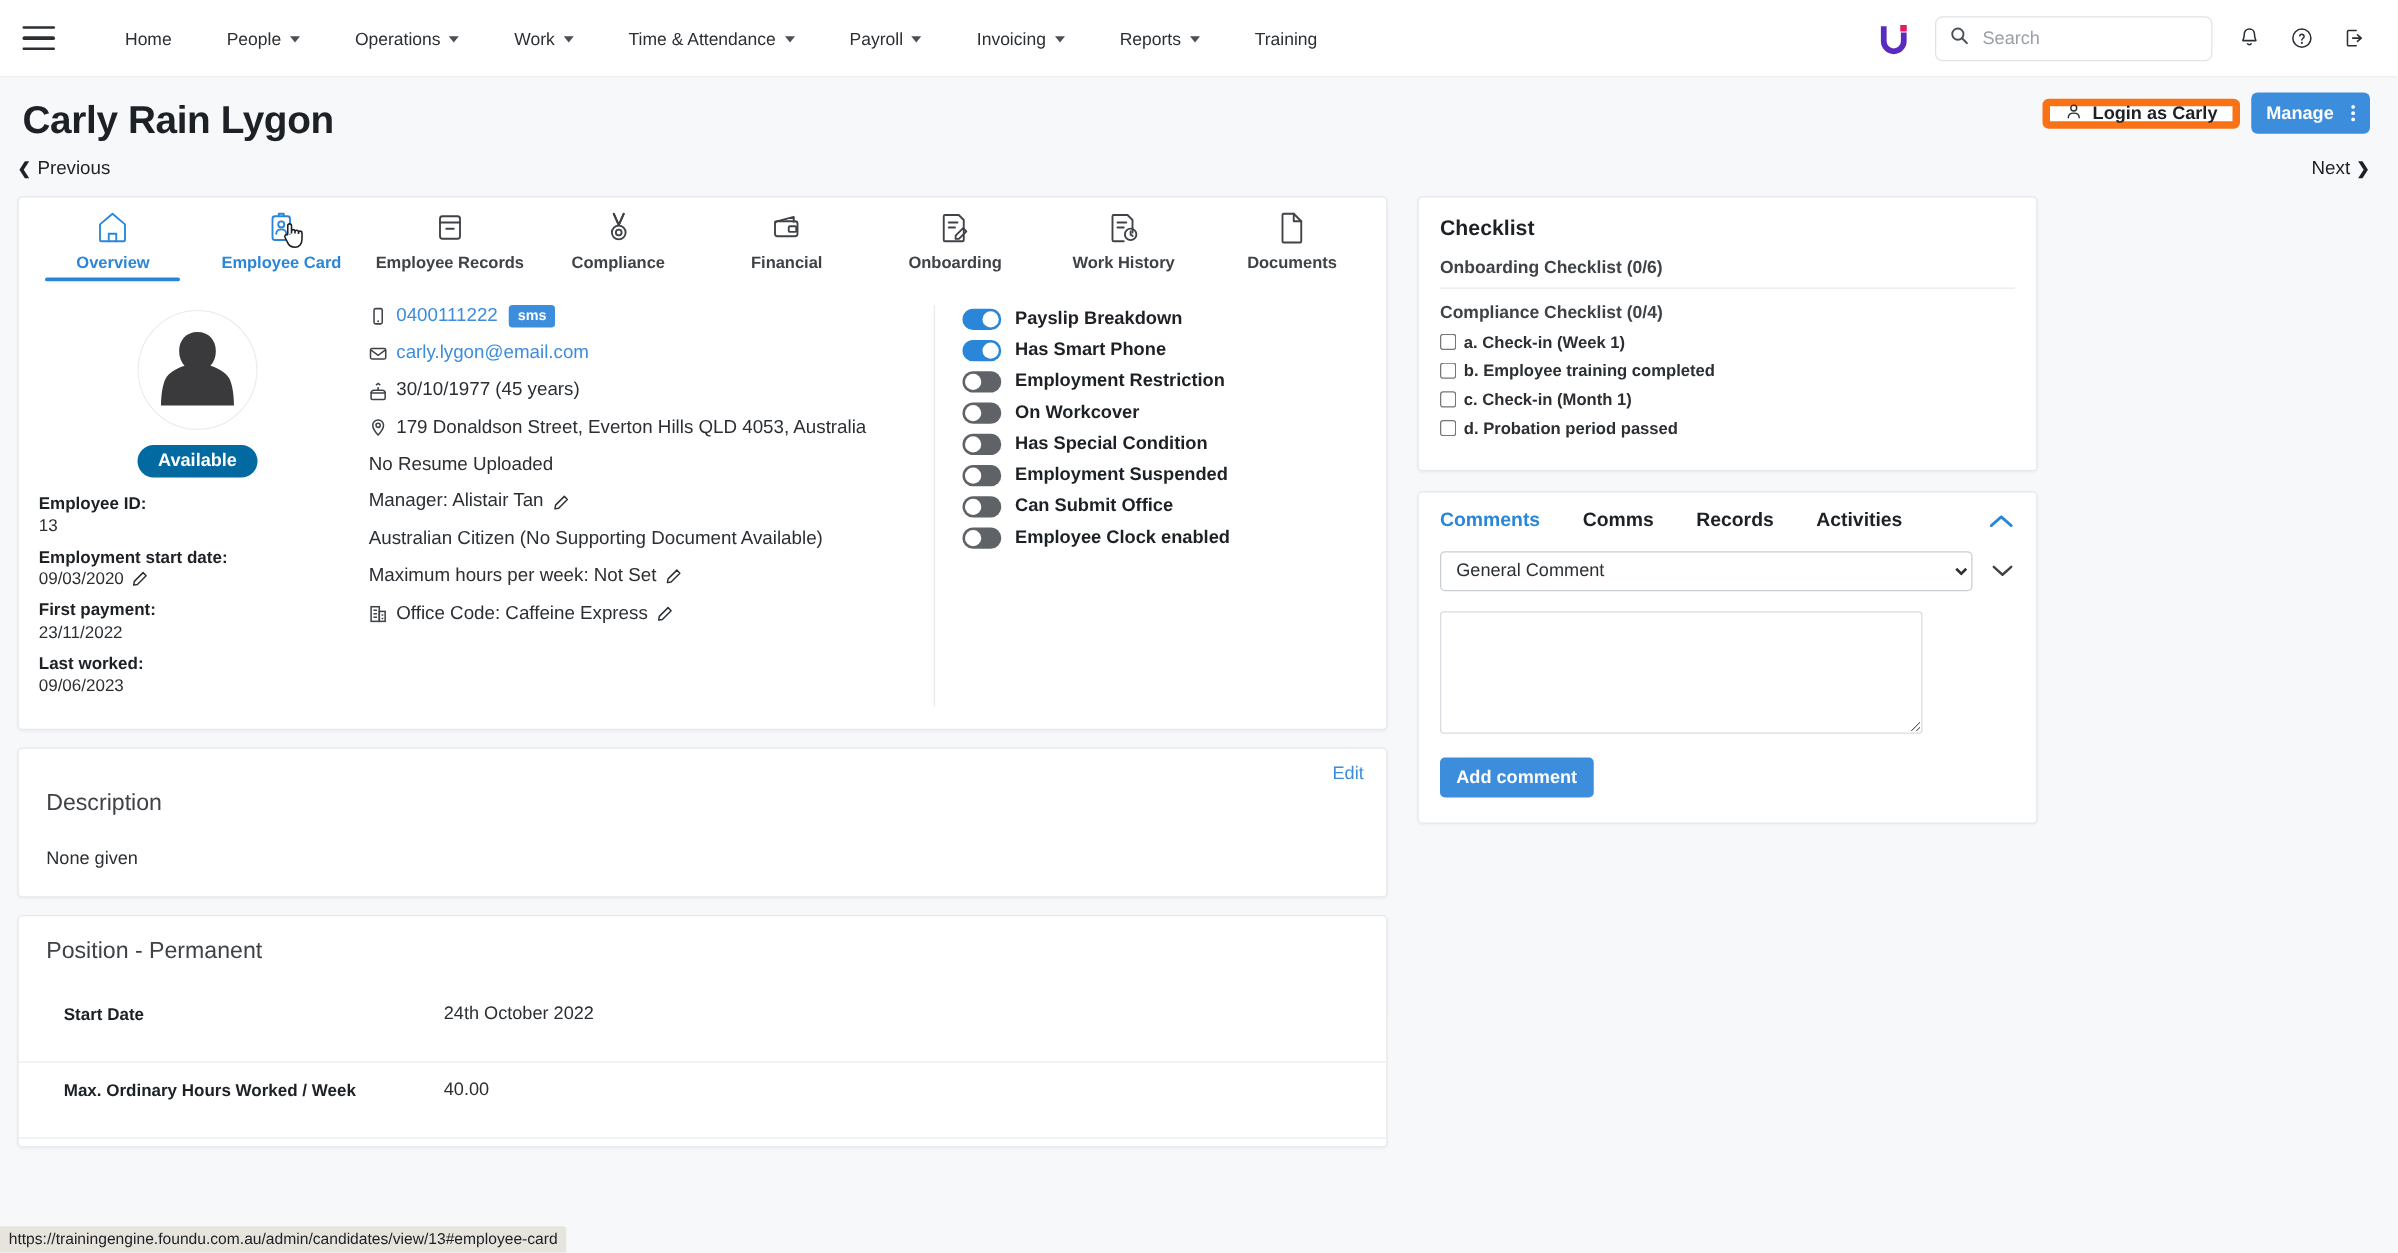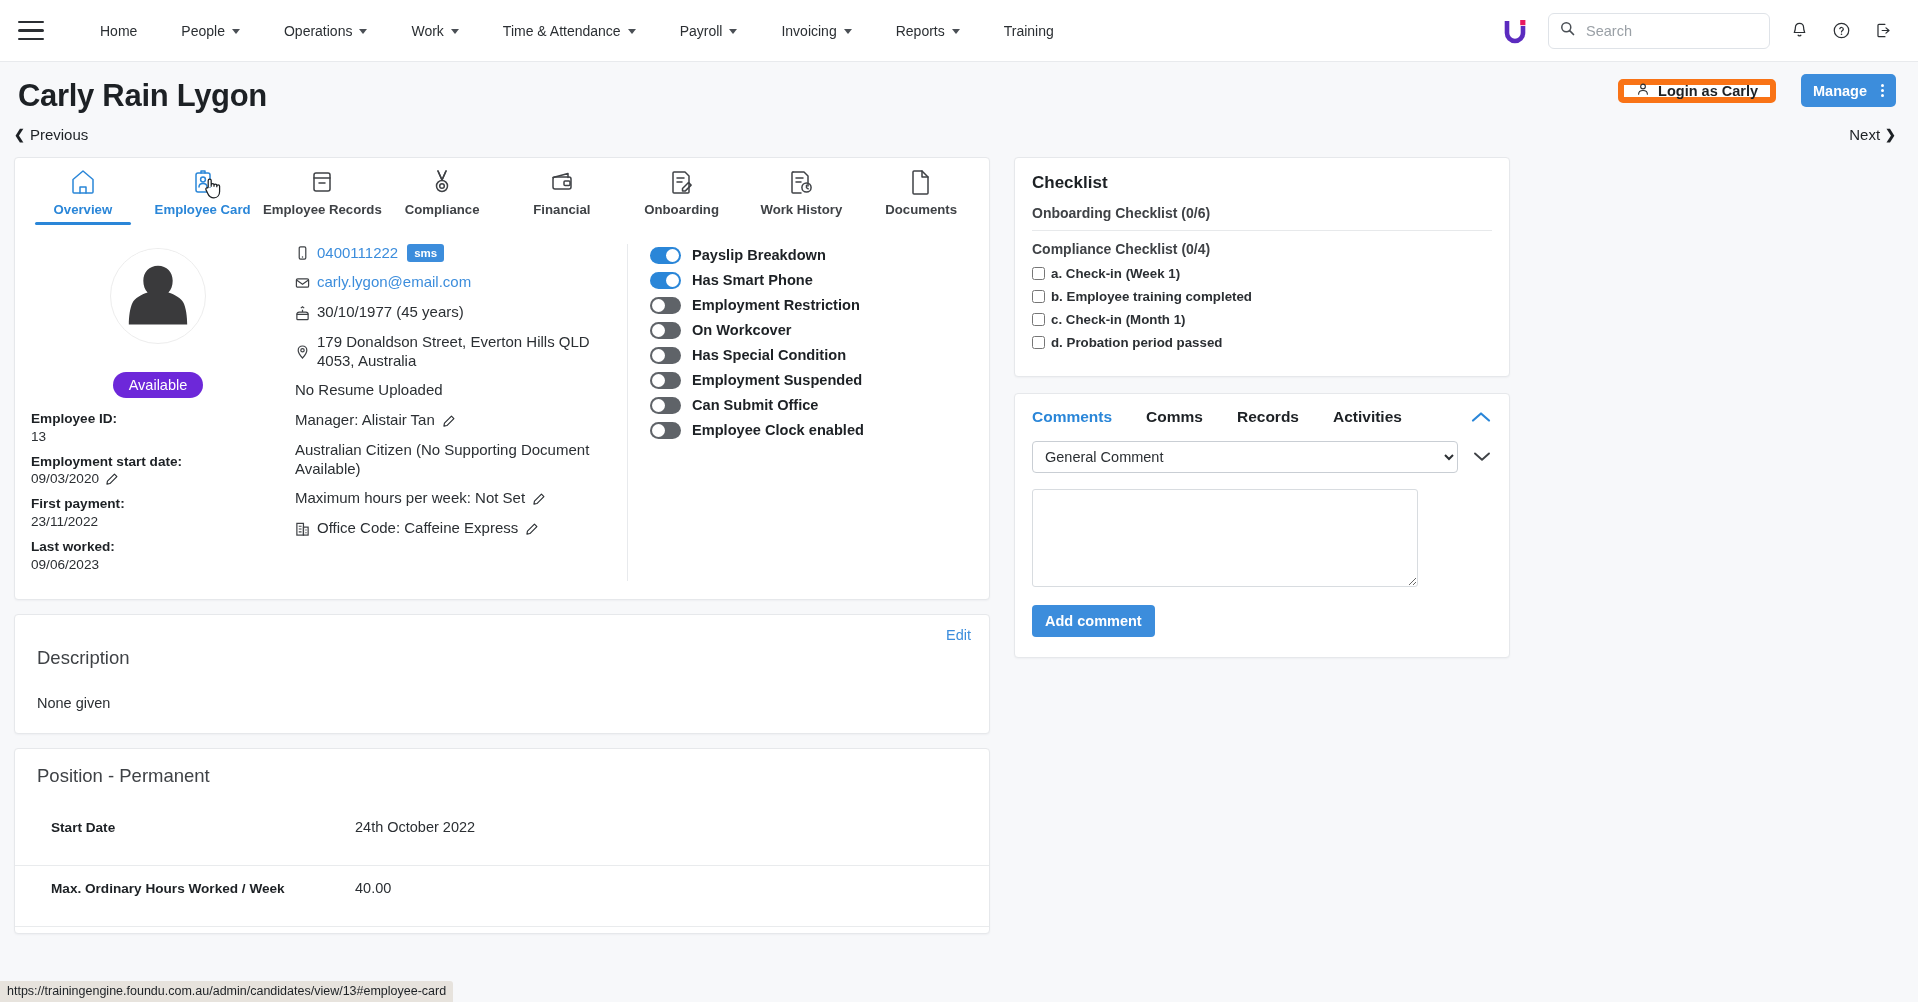--- a/index.html
+++ b/index.html
@@ -71,34 +71,34 @@
     display: flex; align-items: center; gap: 9px;
   }
   .btn-outline {
     height: 24px; border: 6px solid #f97316; border-radius: 5px;
     background: #fff; color: #1d2125; font-size: 14.5px; font-weight: bold;
     display: flex; align-items: center; gap: 8px; padding: 0 12px; cursor: pointer;
   }
   .btn-primary {
     height: 33px; border: none; border-radius: 5px;
     background: #3c8ddc; color: #fff; font-size: 14.5px; font-weight: bold;
-    display: flex; align-items: center; gap: 14px; padding: 0 12px; cursor: pointer; margin-left: 16px;
+    display: flex; align-items: center; gap: 14px; padding: 0 12px; cursor: pointer;
   }
   .dots-v { display: flex; flex-direction: column; gap: 2.4px; }
   .dots-v i { width: 3px; height: 3px; border-radius: 50%; background: #fff; display: block; }
   .prevnext-row {
     display: flex; justify-content: space-between; align-items: center;
     padding: 12px 22px 0 14px; font-size: 15px;
   }
   .prevnext { display: flex; align-items: center; gap: 5px; cursor: pointer; color: #1d2125; }
   .chev { font-size: 13px; font-weight: bold; }
 
   
   .body-wrap { display: flex; gap: 24px; padding: 14px 22px 0 14px; align-items: flex-start; }
-  .col-main { width: 976px; flex: none; }
+  .col-main { width: 1096px; flex: none; }
   .col-side { width: 496px; flex: none; }
 
   .card {
     background: #fff; border: 1px solid #e6e8eb; border-radius: 4px;
     box-shadow: 0 1px 2px rgba(16,24,40,.04);
   }
 
   
   .tabs { display: flex; align-items: flex-end; padding: 0 8px; height: 66px; }
   .tab {
@@ -117,22 +117,22 @@
 
   
   .profile { display: flex; padding: 20px 16px 18px 16px; gap: 0; }
   .p-col-avatar { width: 254px; flex: none; padding-top: 4px; }
   .avatar {
     width: 96px; height: 96px; border-radius: 50%; background: #fff;
     border: 1px solid #ededed; margin: 0 auto; overflow: hidden;
     display: flex; align-items: flex-end; justify-content: center;
   }
   .badge-avail {
-    margin: 28px auto 0; width: fit-content; background: #6d28d9; color: #fff;
-    font-size: 14.5px; font-weight: normal; border-radius: 14px; padding: 5px 16px;
+    margin: 12px auto 0; width: fit-content; background: #0369a1; color: #fff;
+    font-size: 14.5px; font-weight: bold; border-radius: 14px; padding: 5px 16px;
   }
   .kv { margin-top: 12px; font-size: 13.6px; line-height: 1.32; }
   .kv .k { font-weight: bold; color: #1d2125; }
   .kv .v { color: #2b2f33; display: flex; align-items: center; gap: 6px; margin-bottom: 7px; }
 
   .p-col-details { flex: 1; padding-left: 10px; padding-right: 14px; border-right: 1px solid #e8eaed; }
   .drow {
     display: flex; align-items: center; gap: 7px;
     font-size: 15px; color: #2b2f33; margin-bottom: 11px; line-height: 1.25;
   }

